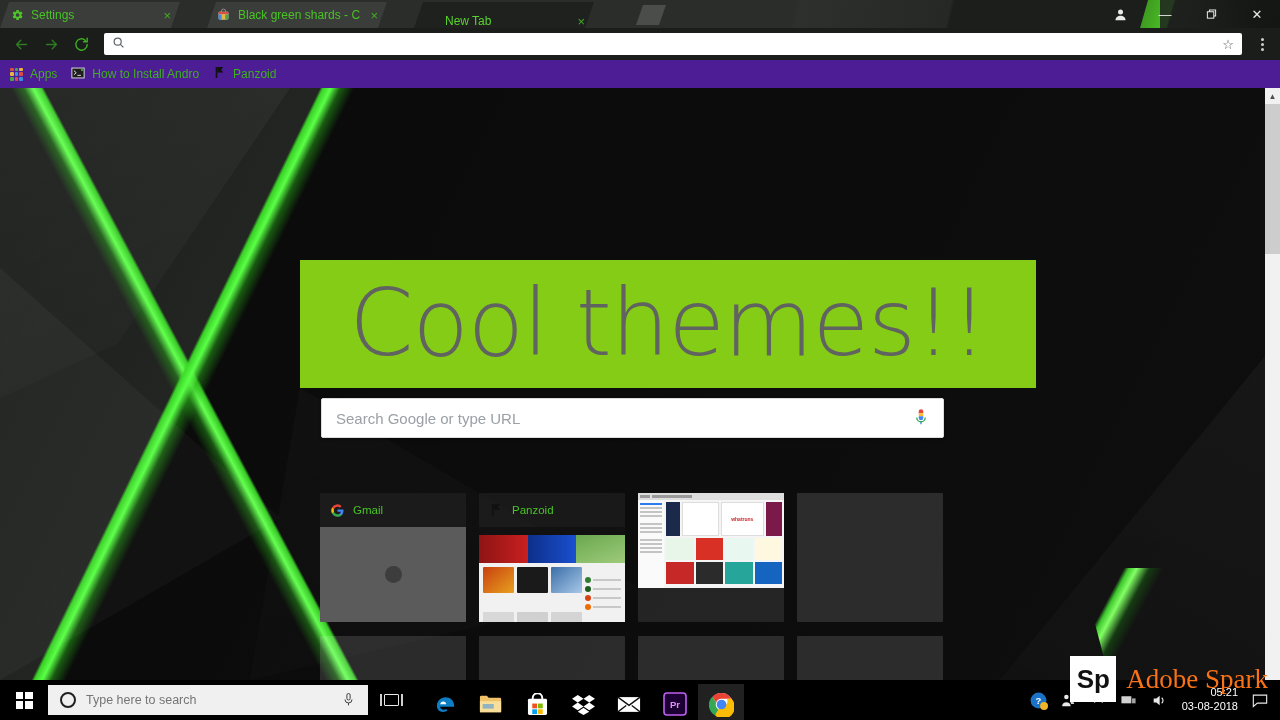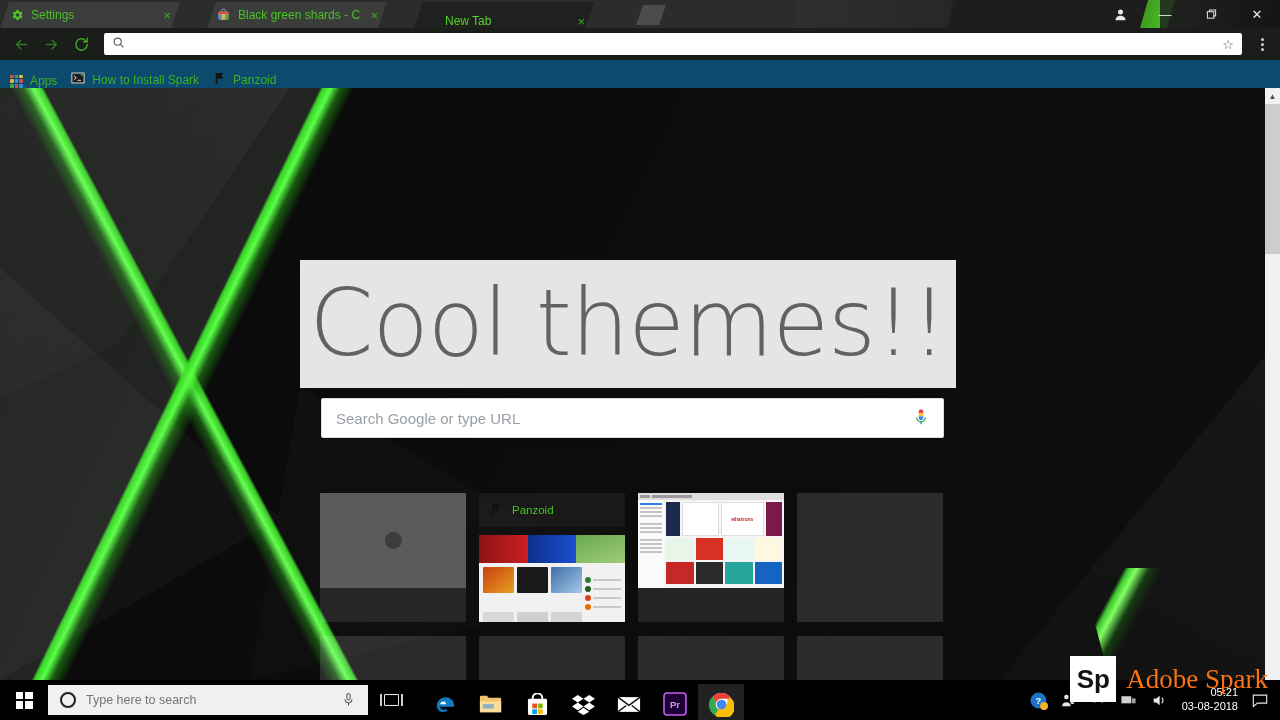--- a/index.html
+++ b/index.html
@@ -71,38 +71,38 @@
   .omnibox{
     flex:1; height:22px; background:#fff; border-radius:2px;
     display:flex; align-items:center; gap:8px; padding:0 8px; margin:0 6px;
   }
   .omnibox-input{flex:1;border:none;outline:none;font-size:12px;color:#222;background:transparent;font-family:inherit;}
   .star-btn{color:#555;font-size:13px;}
   .menu-btn{width:20px;display:flex;flex-direction:column;align-items:center;gap:2px;}
   .menu-btn i{width:3px;height:3px;background:#cfcfcf;border-radius:50%;display:block;}
 
   
-  .bookmarks{position:relative;height:28px;background:#0c4a6e;display:flex;align-items:flex-end;padding:0 10px;gap:14px;}
+  .bookmarks{position:relative;height:28px;background:#4c1d95;display:flex;align-items:center;padding:0 10px;gap:14px;}
   .bm{display:flex;align-items:center;gap:7px;font-size:12px;color:#3fb01f;white-space:nowrap;}
   .bm-label{max-width:115px;overflow:hidden;text-overflow:clip;}
   .apps-grid{width:13px;height:13px;display:grid;grid-template-columns:repeat(3,1fr);grid-template-rows:repeat(3,1fr);gap:1px;}
   .apps-grid i{display:block;border-radius:1px;}
 
   
   .ntp{position:relative;width:1280px;height:592px;overflow:hidden;background:#050505;}
   .bg-layer{position:absolute;inset:0;}
 
   .scrollbar{position:absolute;right:0;top:0;width:15px;height:592px;background:#f1f1f1;z-index:20;}
   .sb-up{height:16px;display:flex;align-items:center;justify-content:center;color:#505050;font-size:8px;}
   .sb-thumb{position:absolute;top:16px;left:0;width:15px;height:150px;background:#cdcdcd;}
 
   .ntp-content{position:relative;z-index:10;}
 
   .banner{
-    position:absolute;left:300px;top:172px;width:656px;height:128px;background:#e5e5e5;
+    position:absolute;left:300px;top:172px;width:736px;height:128px;background:#84cc16;
     display:flex;align-items:center;justify-content:center;
   }
   .banner-text{
     font-size:92px;color:#606360;font-weight:300;letter-spacing:-1px;
     font-family:"DejaVu Sans","Liberation Sans",sans-serif;line-height:1;
   }
 
   .searchbox{
     position:absolute;left:321px;top:310px;width:623px;height:40px;background:#fff;
     border:1px solid #dcdcdc;border-radius:2px;display:flex;align-items:center;
@@ -292,21 +292,21 @@
       </div>
       <div class="bm">
         <span>
           <svg width="14" height="14" viewBox="0 0 24 24">
               <rect x="1.5" y="3.5" width="21" height="17" fill="#1e1e1e" stroke="#e0e0e0" stroke-width="1.6"></rect>
               <path d="M5 8l4 3.5L5 15" fill="none" stroke="#e0e0e0" stroke-width="1.7"></path>
               <path d="M11 16h6" stroke="#e0e0e0" stroke-width="1.7"></path>
               <path d="M17 5.5h4v3h-4z" fill="#4aa54a"></path>
             </svg>
         </span>
-        <span class="bm-label">How to Install Spark</span>
+        <span class="bm-label">How to Install Andro</span>
       </div>
       <div class="bm">
         <span>
           <svg width="13" height="13" viewBox="0 0 24 24">
               <path d="M5 2h3v20H5z" fill="#111"></path>
               <path d="M8 2h11l-4 5 4 5H8z" fill="#111"></path>
             </svg>
         </span>
         <span class="bm-label">Panzoid</span>
       </div>
@@ -355,20 +355,31 @@
               <path d="M8.6 12.4h6.8v2.6a3.4 3.4 0 0 1-6.8 0z" fill="#4285f4"></path>
               <path d="M12 19.8v4.5" stroke="#4285f4" stroke-width="2"></path>
               <path d="M5.6 14.2a6.4 6.4 0 0 0 12.8 0" fill="none" stroke="#35a853" stroke-width="2"></path>
             </svg>
           </span>
         </div>
 
         <div class="tiles">
 
           <div class="tile">
+            <div class="tile-head">
+              <span class="tile-fav">
+                <svg width="15" height="15" viewBox="0 0 24 24">
+                  <path fill="#4285f4" d="M21.6 12.2c0-.7-.1-1.3-.2-1.9H12v3.7h5.4a4.6 4.6 0 0 1-2 3v2.5h3.2c1.9-1.7 3-4.3 3-7.3z"></path>
+                  <path fill="#34a853" d="M12 22c2.7 0 5-.9 6.6-2.5l-3.2-2.5c-.9.6-2 1-3.4 1-2.6 0-4.8-1.8-5.6-4.1H3.1v2.6A10 10 0 0 0 12 22z"></path>
+                  <path fill="#fbbc05" d="M6.4 13.9a6 6 0 0 1 0-3.8V7.5H3.1a10 10 0 0 0 0 9z"></path>
+                  <path fill="#ea4335" d="M12 5.9c1.5 0 2.8.5 3.8 1.5l2.8-2.8A10 10 0 0 0 3.1 7.5l3.3 2.6C7.2 7.7 9.4 5.9 12 5.9z"></path>
+                </svg>
+              </span>
+              <span class="tile-title">Gmail</span>
+            </div>
             <div class="tile-thumb">
               <div class="thumb-blank">
                   <i></i>
                 </div>
             </div>
           </div>
 
           <div class="tile">
             <div class="tile-head">
               <span class="tile-fav">

